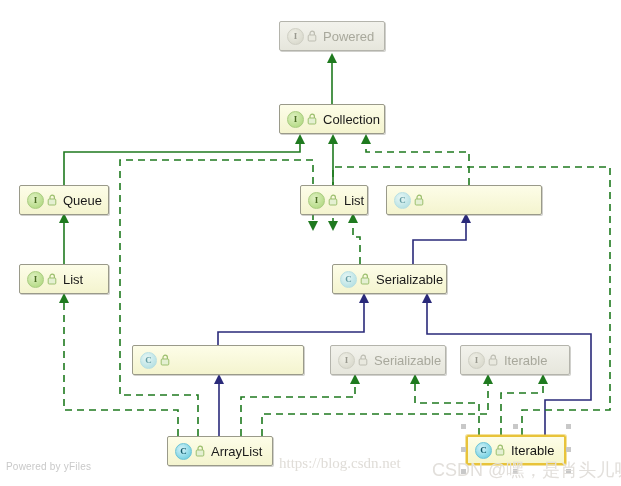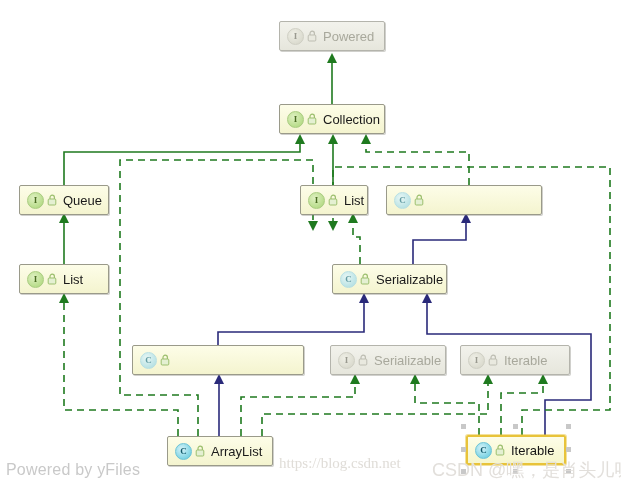--- a/index.html
+++ b/index.html
@@ -103,21 +103,21 @@
     position: absolute;
     width: 5px;
     height: 5px;
     background: #c8c8c8;
     z-index: 6;
   }
   .watermark-yfiles {
     position: absolute;
     left: 6px;
     top: 461px;
-    font-size: 16px;
+    font-size: 10px;
     color: #c9c9c9;
     font-family: "Liberation Sans", sans-serif;
     letter-spacing: 0.2px;
     z-index: 2;
   }
   .watermark-url {
     position: absolute;
     left: 279px;
     top: 455px;
     font-family: "Liberation Serif", serif;

